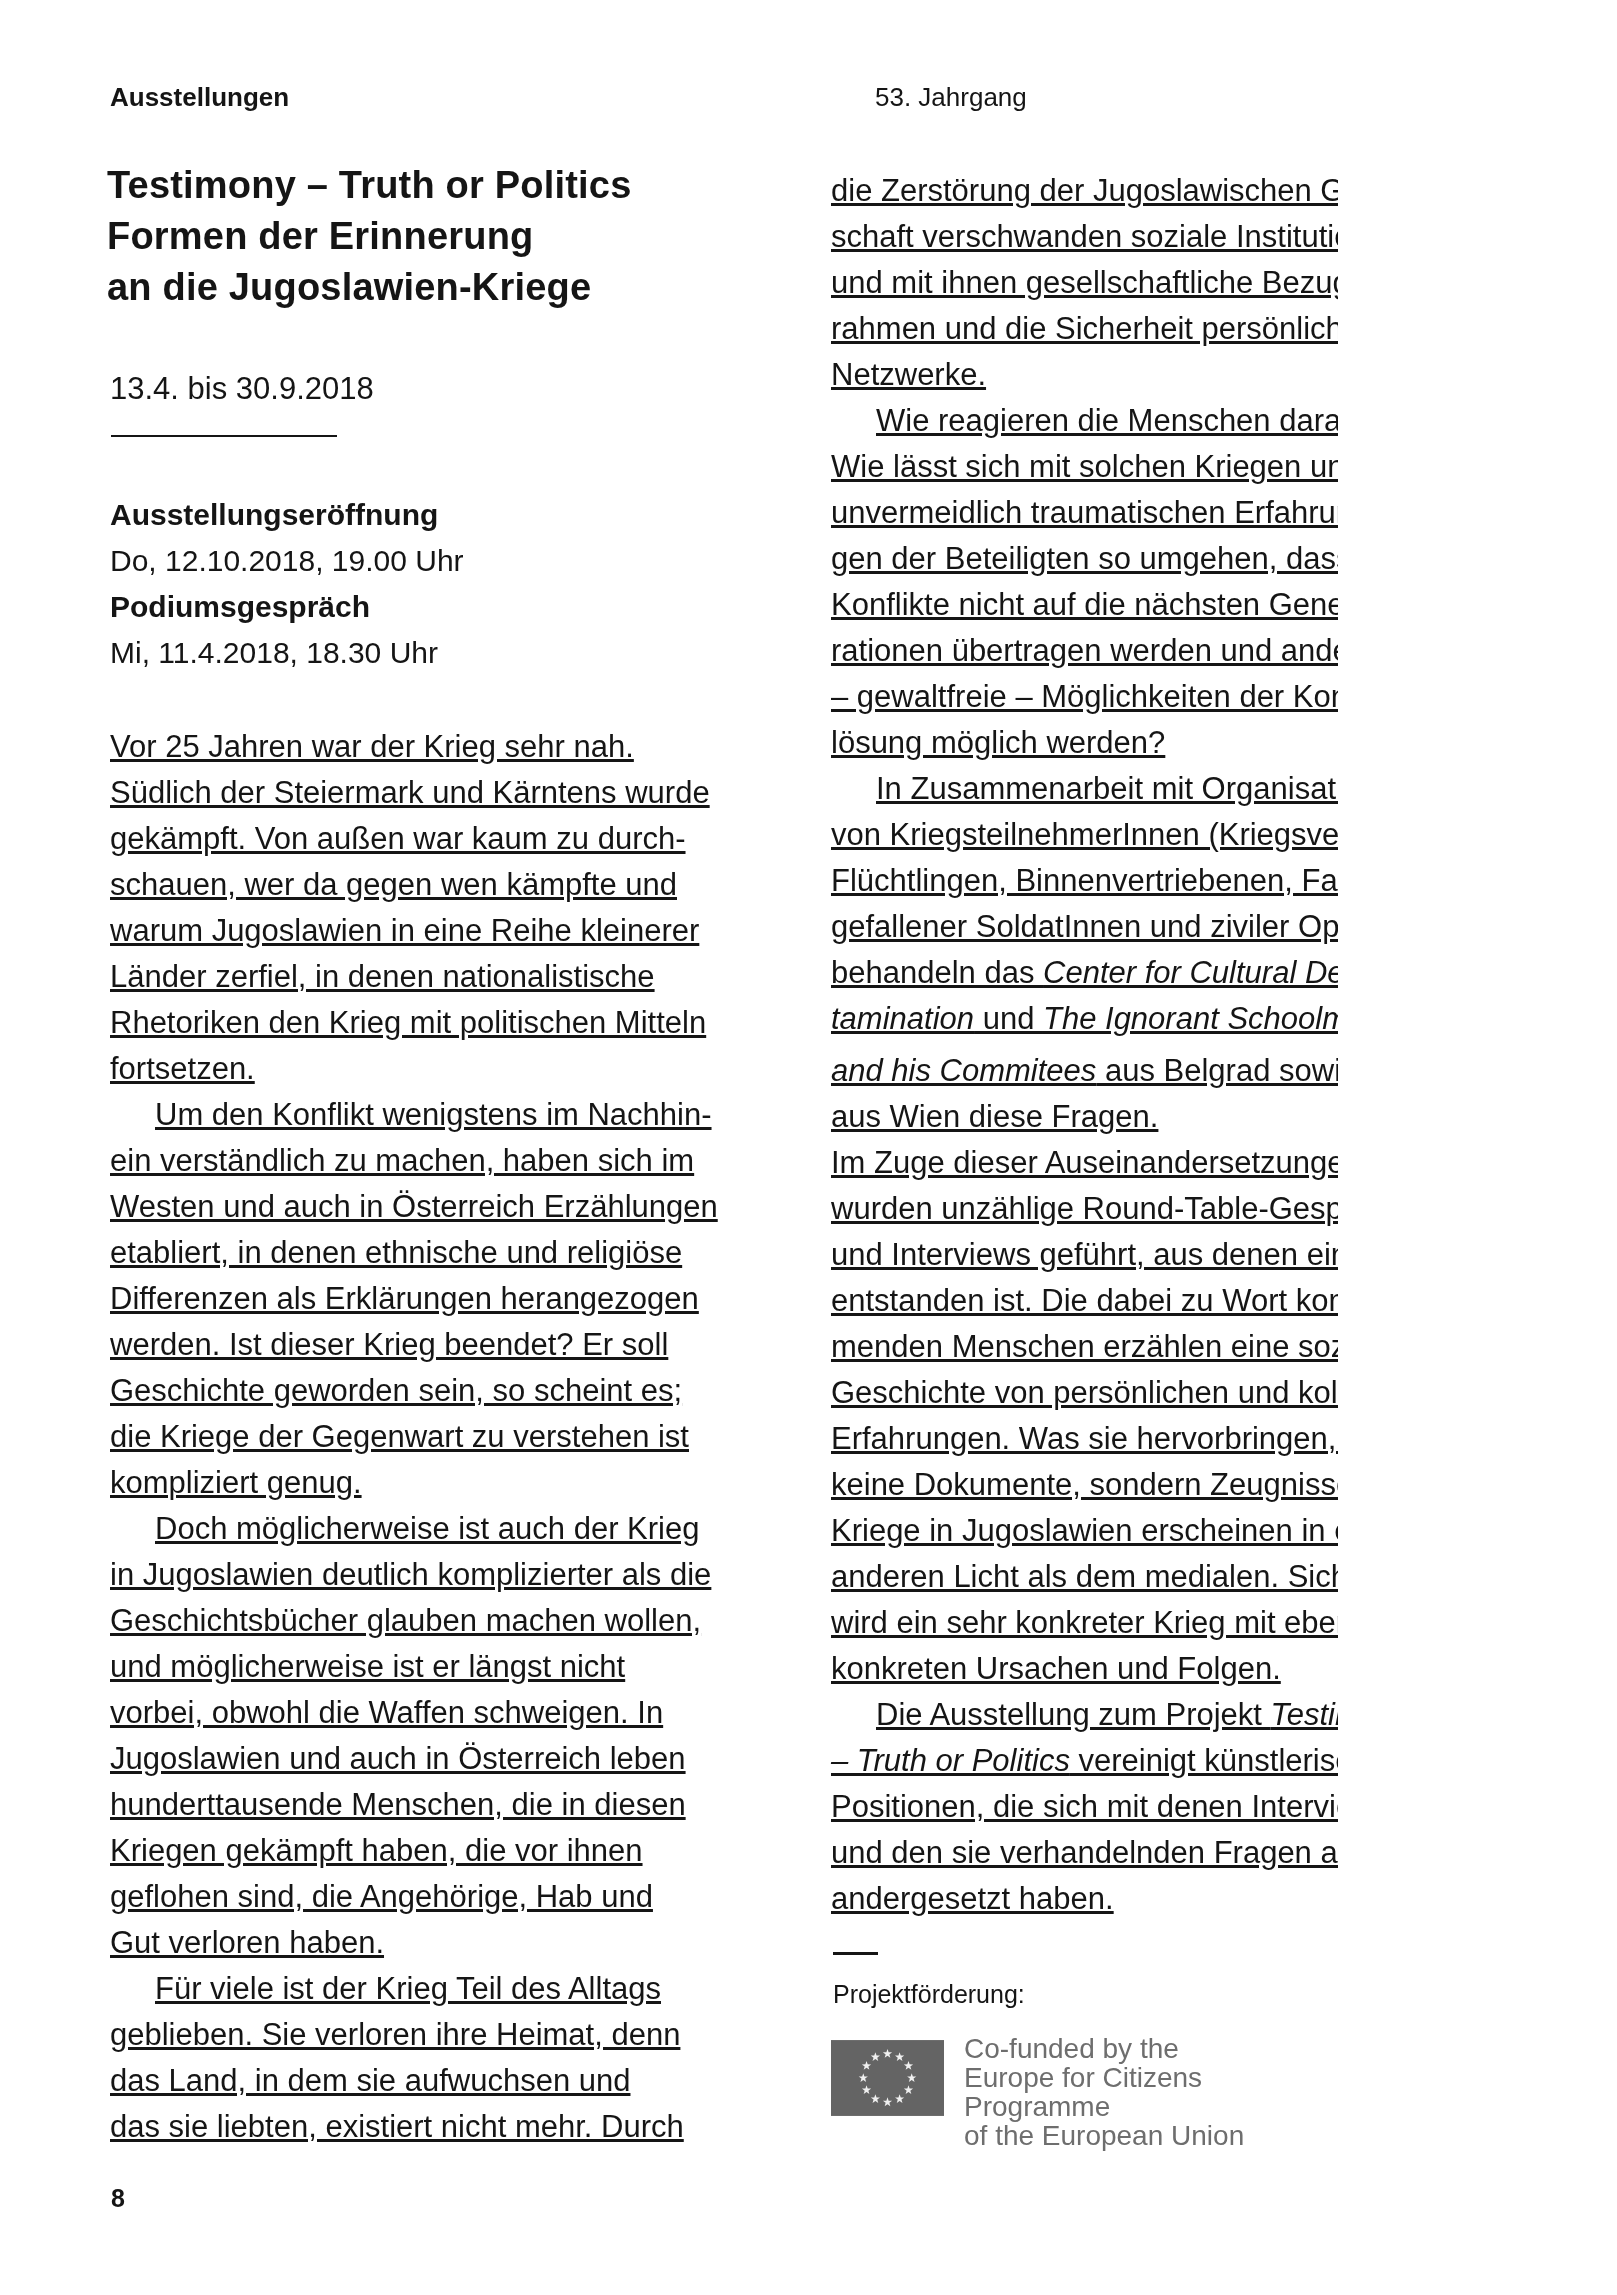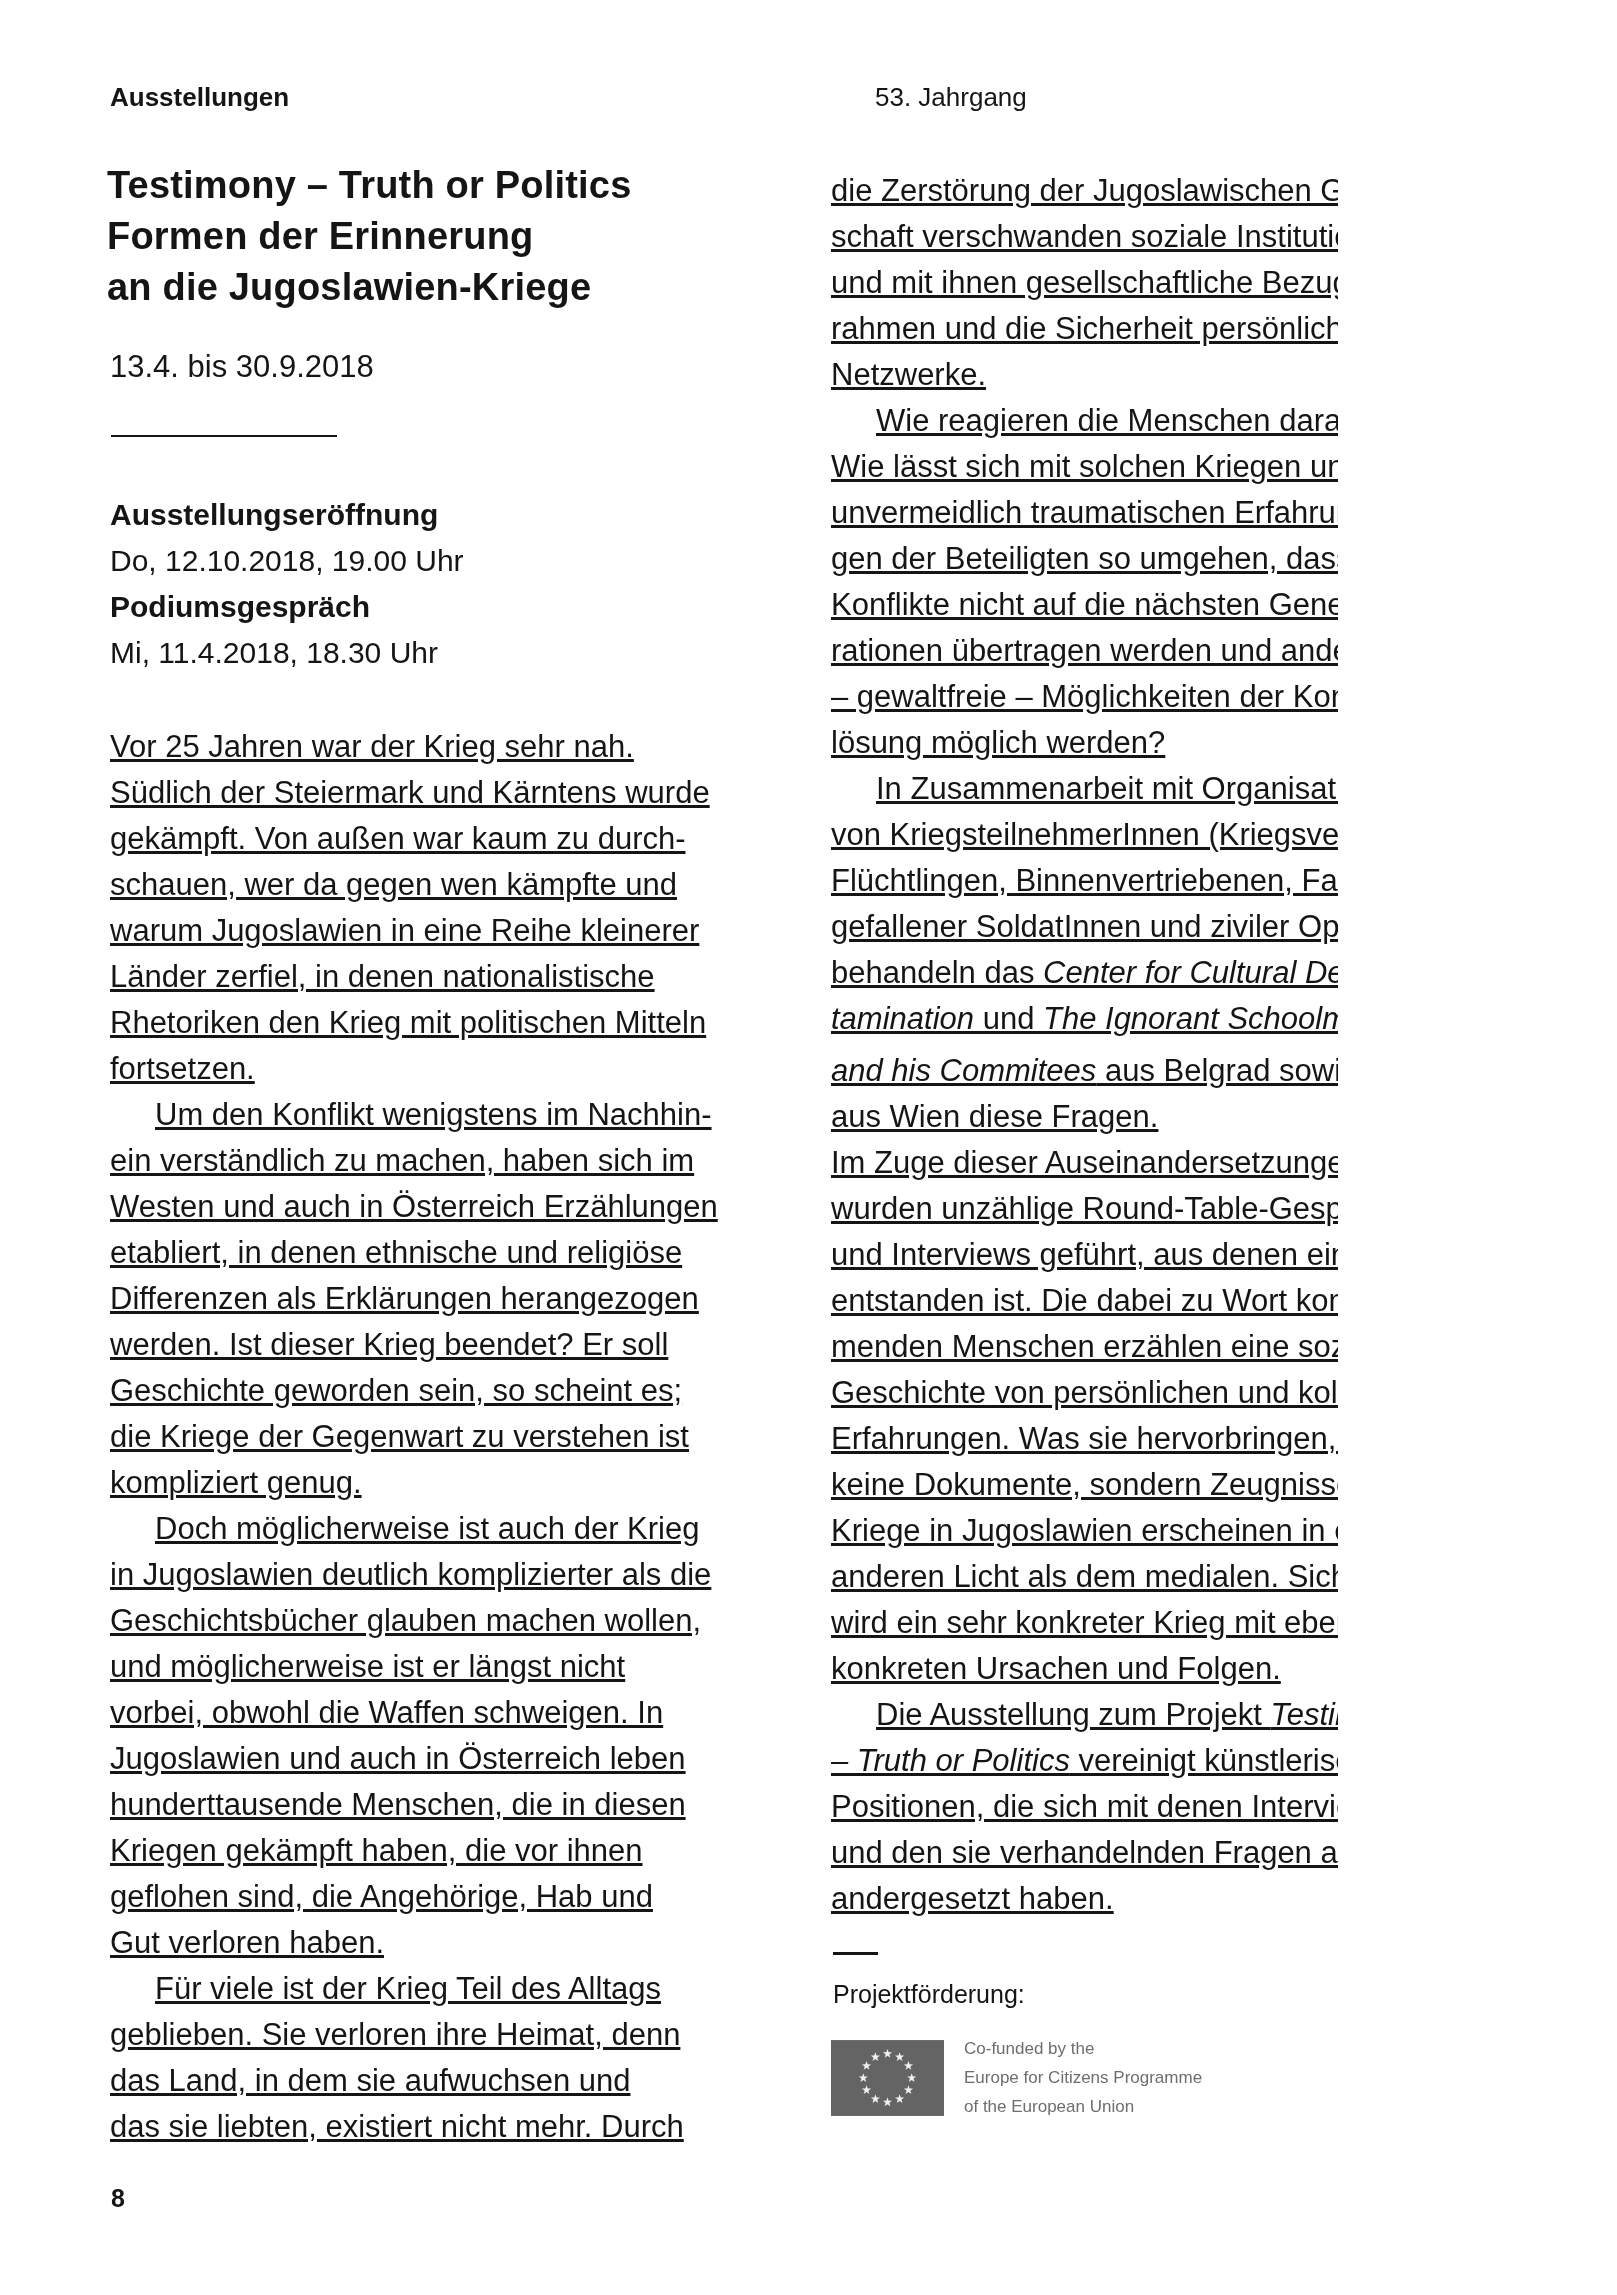--- a/index.html
+++ b/index.html
@@ -33,38 +33,38 @@
     font-size:31px;line-height:46px;
     white-space:pre-line;
     width:744px;
   }
   .para{margin:0;text-decoration:underline;}
   .para.indent{text-indent:45px;}
   .it{font-style:italic;}
   .sup{font-size:0.55em;vertical-align:super;font-style:normal;}
   .funding-label{font-size:25px;line-height:31px;}
   .eu-text{
-    font-size:17px;line-height:29px;color:var(--muted);
+    font-size:28px;line-height:29px;color:var(--muted);
     white-space:pre-line;
   }
   .pagenum{font-size:25px;font-weight:bold;line-height:29px;}
 </style>
 </head>
 <body>
 
 <div class="page">
 
   <div class="abs hdr bold" style="left:110px;top:82px;">Ausstellungen</div>
   <div class="abs hdr" style="left:875px;top:82px;">53. Jahrgang</div>
 
   <div class="abs title" style="left:107px;top:160px;">Testimony – Truth or Politics
 Formen der Erinnerung
 an die Jugoslawien-Kriege</div>
 
-  <div class="abs daterange" style="left:110px;top:348px;">13.4. bis 30.9.2018</div>
+  <div class="abs daterange" style="left:110px;top:370px;">13.4. bis 30.9.2018</div>
 
   <div class="abs rule" style="left:111px;top:435px;width:226px;height:2.4px;"></div>
 
   <div class="abs events" style="left:110px;top:492px;">
     <div class="ev-label">Ausstellungseröffnung</div>
     <div>Do, 12.10.2018, 19.00 Uhr</div>
     <div class="ev-label">Podiumsgespräch</div>
     <div>Mi, 11.4.2018, 18.30 Uhr</div>
   </div>
 

